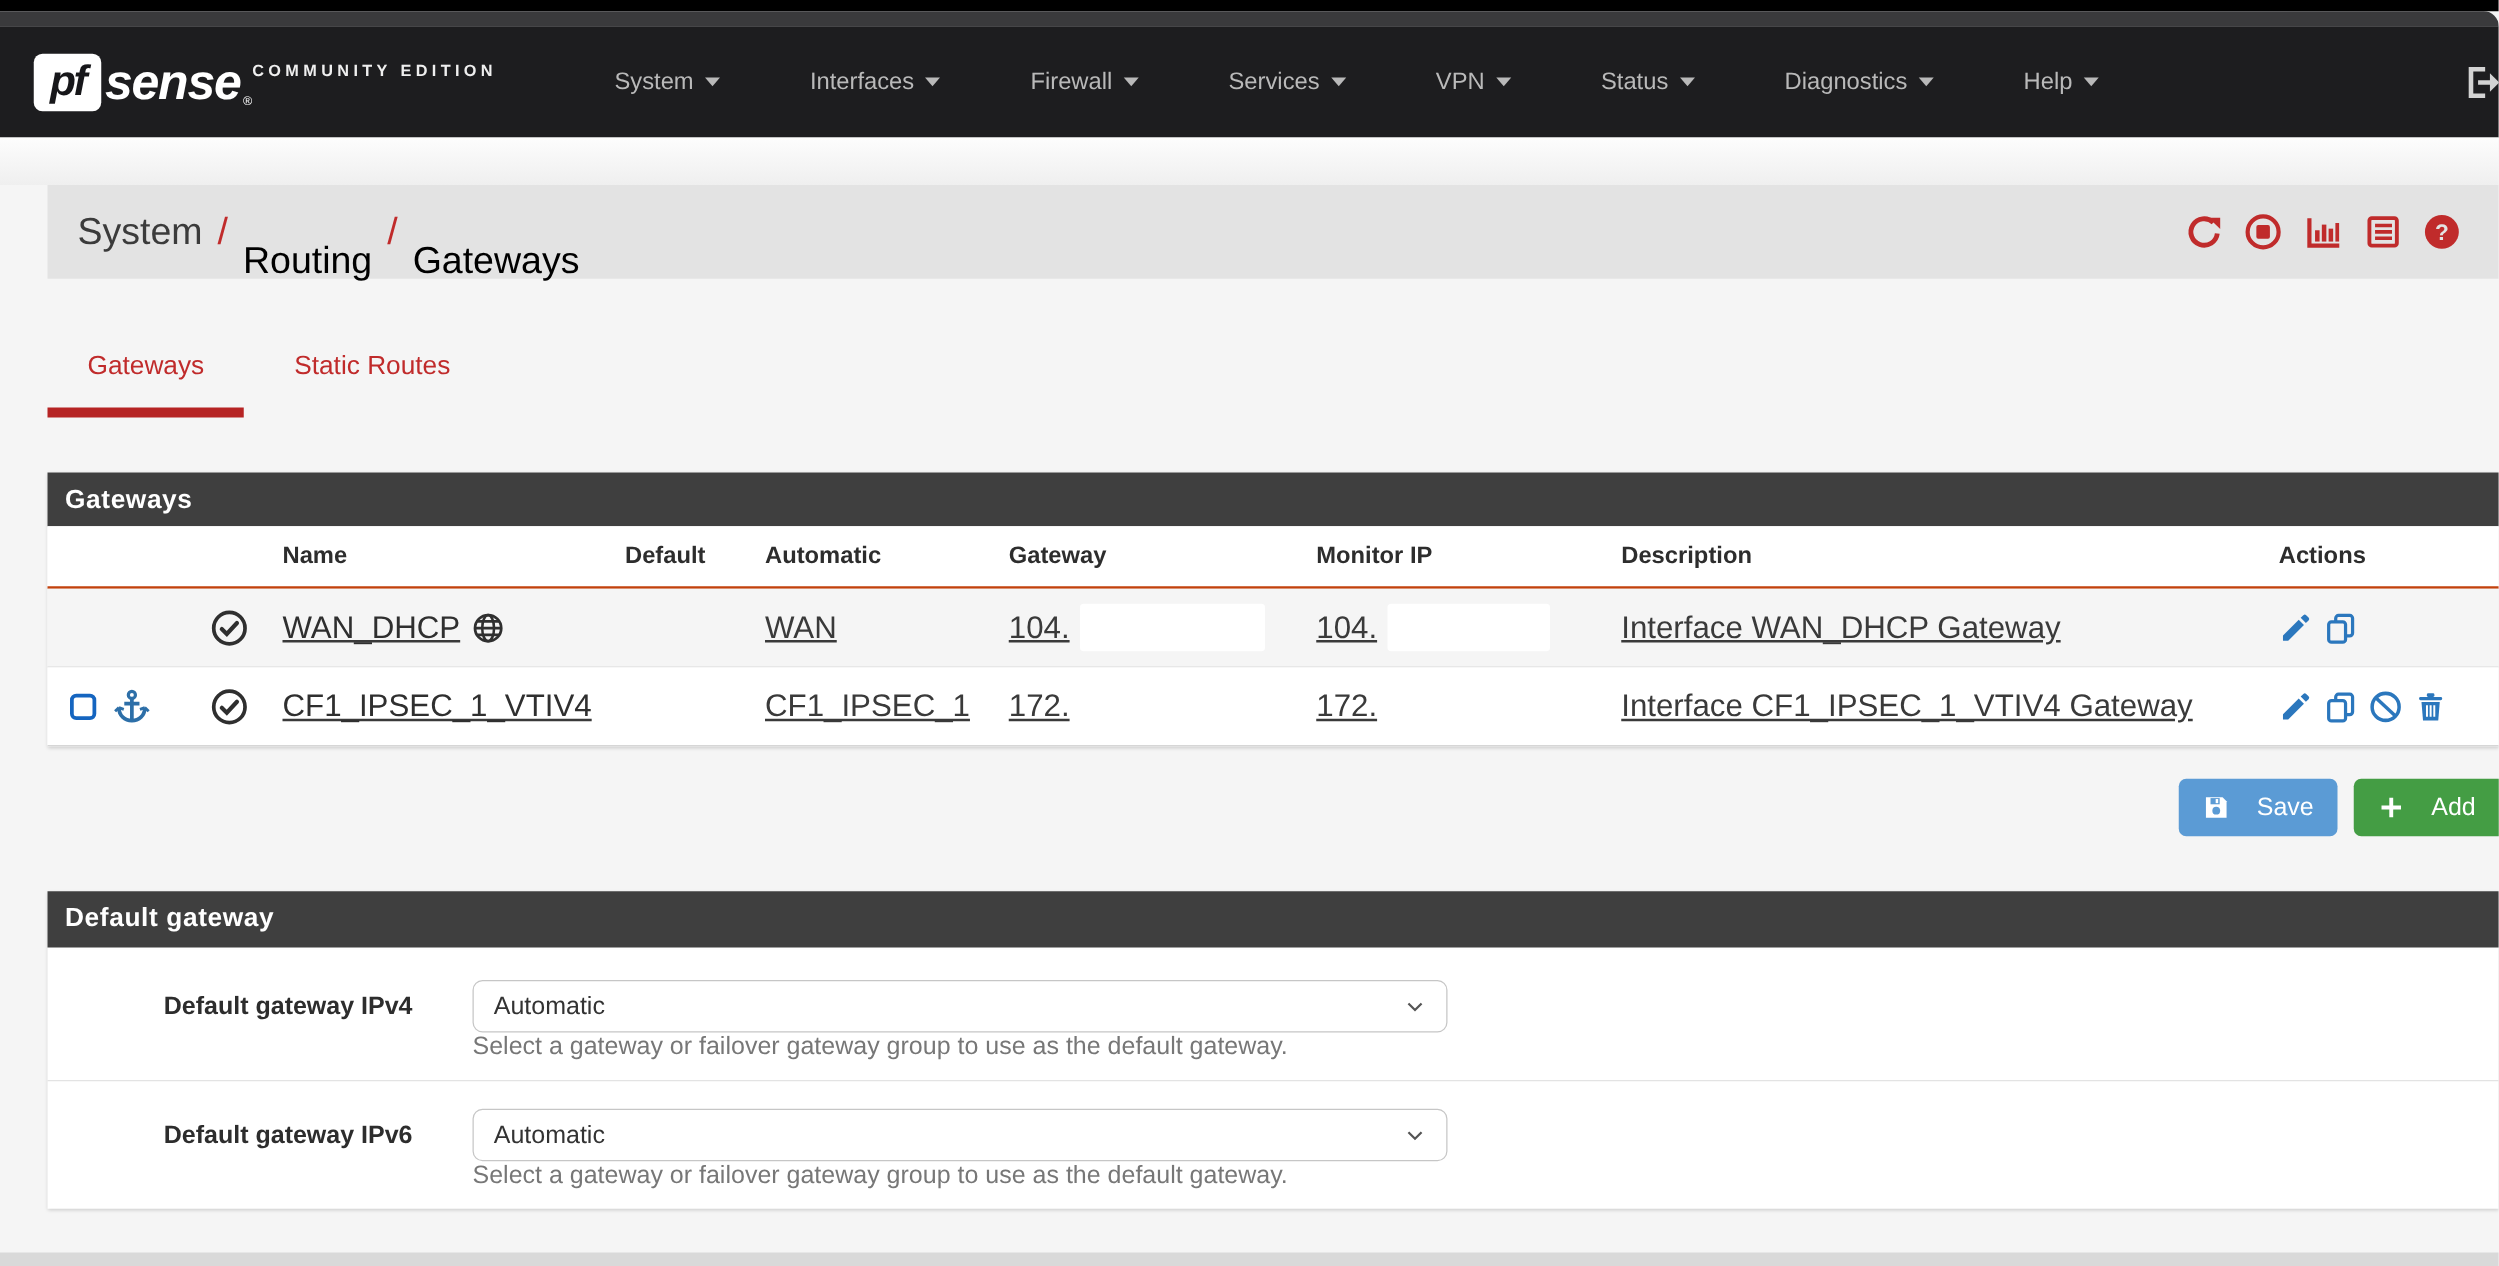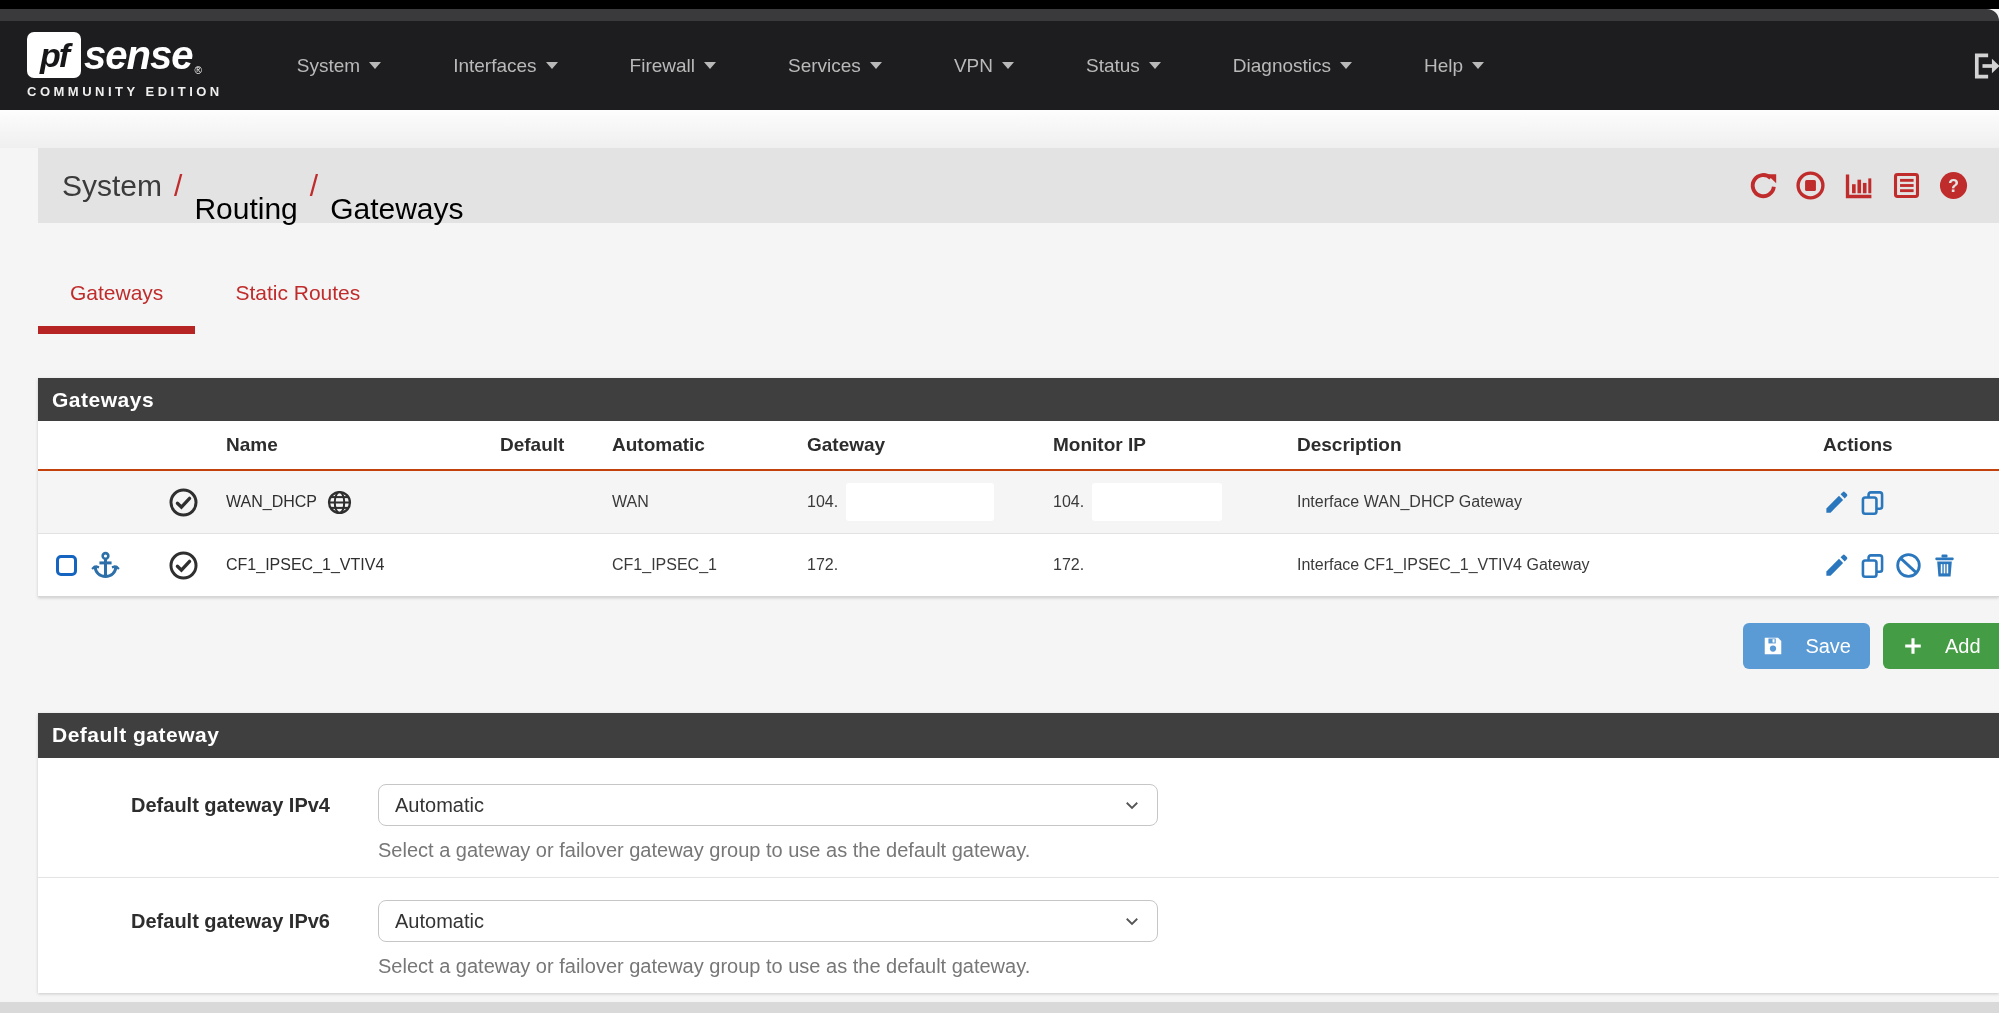--- a/index.html
+++ b/index.html
@@ -5,21 +5,21 @@
   * { margin:0; padding:0; box-sizing:border-box; }
   html,body { width:1999px; height:1013px; overflow:hidden; }
   body { font-family:"Liberation Sans", sans-serif; background:#f5f5f5; position:relative; }
 
   
   .chrome-black { height:9px; background:#000; }
   .chrome-strip { height:12px; background:#3a3a3c; border-top-right-radius:12px; }
 
   
   .navbar { height:89px; background:#1d1d1f; display:flex; align-items:center; padding:0 0 0 27px; }
-  .logo { display:flex; flex-direction:column; margin-right:52px; }
+  .logo { display:flex; flex-direction:row; margin-right:72px; }
   .logo-row { display:flex; align-items:flex-end; }
   .pf-box { background:#fff; border-radius:7px; width:54px; height:46px; display:flex; align-items:center; justify-content:center; }
   .pf-box span { color:#17171a; font-style:italic; font-weight:bold; font-size:34px; letter-spacing:-2px; }
   .sense { color:#fff; font-weight:bold; font-style:italic; font-size:40px; letter-spacing:-1px; line-height:46px; margin-left:3px; }
   .reg { color:#fff; font-size:10px; align-self:flex-end; margin:0 0 2px 2px; font-style:normal; }
   .edition { color:#efefef; font-size:13px; font-weight:bold; letter-spacing:3.5px; margin-top:6px; }
   .nav-items { display:flex; align-items:center; }
   .nav-item { display:flex; align-items:center; color:#b9b9b9; font-size:19px; padding:0 22px; margin-right:28px; cursor:pointer; }
   .caret { width:0; height:0; border-left:6px solid transparent; border-right:6px solid transparent; border-top:7px solid #b9b9b9; margin-left:9px; }
   .nav-right { margin-left:auto; margin-right:-4px; color:#d3d3d3; display:flex; align-items:center; }
@@ -39,21 +39,21 @@
   .tab { color:#c02b2b; font-size:21px; padding:0 32px 21px 32px; cursor:pointer; }
   .tab.active { border-bottom:8px solid #b62424; }
 
   
   .panel { margin:44px 0 0 38px; background:#fff; box-shadow:0 1px 3px rgba(0,0,0,.18); }
   .panel-header { background:#3f3f3f; color:#fff; font-weight:bold; font-size:21px; padding:10px 14px; height:43px; letter-spacing:0.5px; }
 
   
   .grid-row { display:grid; grid-template-columns:112px 66px 284px 112px 195px 246px 244px 526px auto; align-items:center; }
   .thead { height:50px; font-weight:bold; color:#2d2d2d; font-size:19px; border-bottom:2px solid #c2410c; background:#fff; }
-  .trow { height:63px; font-size:16px; color:#3a3a3a; }
+  .trow { height:63px; font-size:25px; color:#3a3a3a;text-decoration:underline; }
   .trow.odd { background:#f5f5f5; border-bottom:1px solid #e2e2e2; }
   .trow.even { background:#fff; border-bottom:1px solid #d6d6d6; }
   .cell-flags { display:flex; align-items:center; gap:13px; padding-left:18px; color:#2d6fa8; }
   .square-o { width:21px; height:21px; border:3.5px solid #1565c0; border-radius:5px; }
   .cell-check { display:flex; justify-content:center; color:#2f2f2f; }
   .cell-name { display:flex; align-items:center; gap:9px; padding-left:10px; color:#2f2f2f; }
   .redact { display:inline-block; width:148px; height:38px; background:#fff; border-radius:3px; margin-left:8px; }
   .cell-ip { display:flex; align-items:center; }
   .cell-actions { display:flex; align-items:center; gap:9px; color:#2b77bd; }
   .cell-actions svg { cursor:pointer; display:block; }
@@ -64,21 +64,21 @@
   .btn-save { background:#5b9bd5; }
   .btn-add { background:#449d44; width:130px; margin-right:-14px; }
 
   
   .form-row { display:flex; align-items:flex-start; padding:26px 0 15px 0; }
   .form-row + .form-row { border-top:1px solid #e3e3e3; padding-top:22px; }
   .form-label { width:292px; text-align:right; font-weight:bold; font-size:20px; color:#2d2d2d; line-height:42px; }
   .form-main { margin-left:48px; }
   .select { width:780px; height:42px; border:1px solid #c6c6c6; border-radius:8px; background:#fff; display:flex; align-items:center; padding:0 16px; font-size:20px; color:#333; cursor:pointer; }
   .select .chev { margin-left:auto; color:#555; }
-  .help-text { color:#777; font-size:20px; margin-top:13px; }
+  .help-text { color:#777; font-size:20px; }
 
   .bottom-strip { position:absolute; left:0; right:0; bottom:0; height:11px; background:#d9d9d9; }
 </style>
 </head>
 <body>
 
 <div class="chrome-black"></div>
 <div class="chrome-strip"></div>
 
 <div class="navbar">

